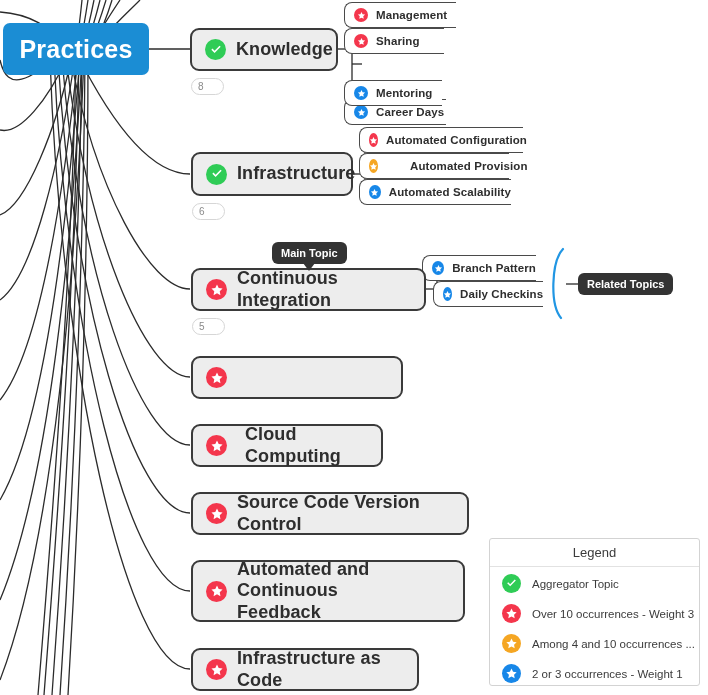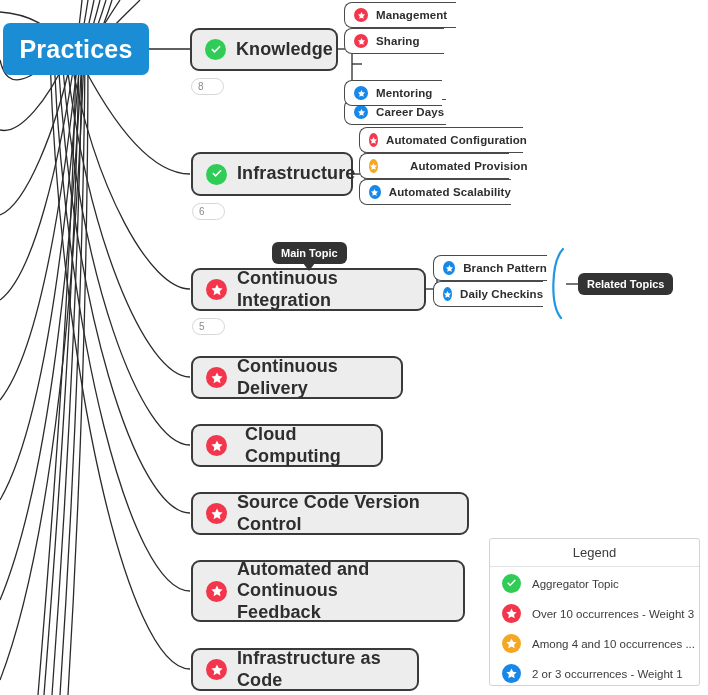--- a/index.html
+++ b/index.html
@@ -255,21 +255,21 @@
       </div>
       <div class="topic" style="left: 191px; top: 268px; width: 235px; height: 43px;">
         <span class="badge-icon" style="background: rgb(244, 54, 76); width: 21px; height: 21px;">
           <svg width="14" height="14" viewBox="0 0 24 24">
             <path d="M12 2.6 L14.9 8.7 L21.5 9.6 L16.7 14.2 L17.9 20.8 L12 17.7 L6.1 20.8 L7.3 14.2 L2.5 9.6 L9.1 8.7 Z" fill="#ffffff"></path>
           </svg>
         </span>
         <span class="topic-label">Continuous Integration</span>
       </div>
       <div class="count-chip" style="left: 192px; top: 318px;">5</div>
-      <div class="subrow wide-clip" style="left: 433px; top: 255px; width: 114px; z-index: 4;">
+      <div class="subrow wide-clip" style="left: 422px; top: 255px; width: 114px; z-index: 4;">
         <span class="badge-icon" style="background: rgb(23, 135, 232); width: 14px; height: 14px;">
           <svg width="9" height="9" viewBox="0 0 24 24">
             <path d="M12 2.6 L14.9 8.7 L21.5 9.6 L16.7 14.2 L17.9 20.8 L12 17.7 L6.1 20.8 L7.3 14.2 L2.5 9.6 L9.1 8.7 Z" fill="#ffffff"></path>
           </svg>
         </span>
         <span class="sub-label">Branch Pattern</span>
       </div>
       <div class="subrow wide-clip" style="left: 433px; top: 281px; width: 110px; z-index: 5;">
         <span class="badge-icon" style="background: rgb(23, 135, 232); width: 14px; height: 14px;">
           <svg width="9" height="9" viewBox="0 0 24 24">
@@ -277,21 +277,20 @@
           </svg>
         </span>
         <span class="sub-label">Daily Checkins</span>
       </div>
       <div class="topic" style="left: 191px; top: 356px; width: 212px; height: 43px;">
         <span class="badge-icon" style="background: rgb(244, 54, 76); width: 21px; height: 21px;">
           <svg width="14" height="14" viewBox="0 0 24 24">
             <path d="M12 2.6 L14.9 8.7 L21.5 9.6 L16.7 14.2 L17.9 20.8 L12 17.7 L6.1 20.8 L7.3 14.2 L2.5 9.6 L9.1 8.7 Z" fill="#ffffff"></path>
           </svg>
         </span>
-        <span class="topic-label">Continuous Delivery</span>
       </div>
       <div class="topic" style="left: 191px; top: 424px; width: 192px; height: 43px; gap: 8px;">
         <span class="badge-icon" style="background: rgb(244, 54, 76); width: 21px; height: 21px;">
           <svg width="14" height="14" viewBox="0 0 24 24">
             <path d="M12 2.6 L14.9 8.7 L21.5 9.6 L16.7 14.2 L17.9 20.8 L12 17.7 L6.1 20.8 L7.3 14.2 L2.5 9.6 L9.1 8.7 Z" fill="#ffffff"></path>
           </svg>
         </span>
         <span class="topic-label">Cloud Computing</span>
       </div>
       <div class="topic" style="left: 191px; top: 492px; width: 278px; height: 43px;">

